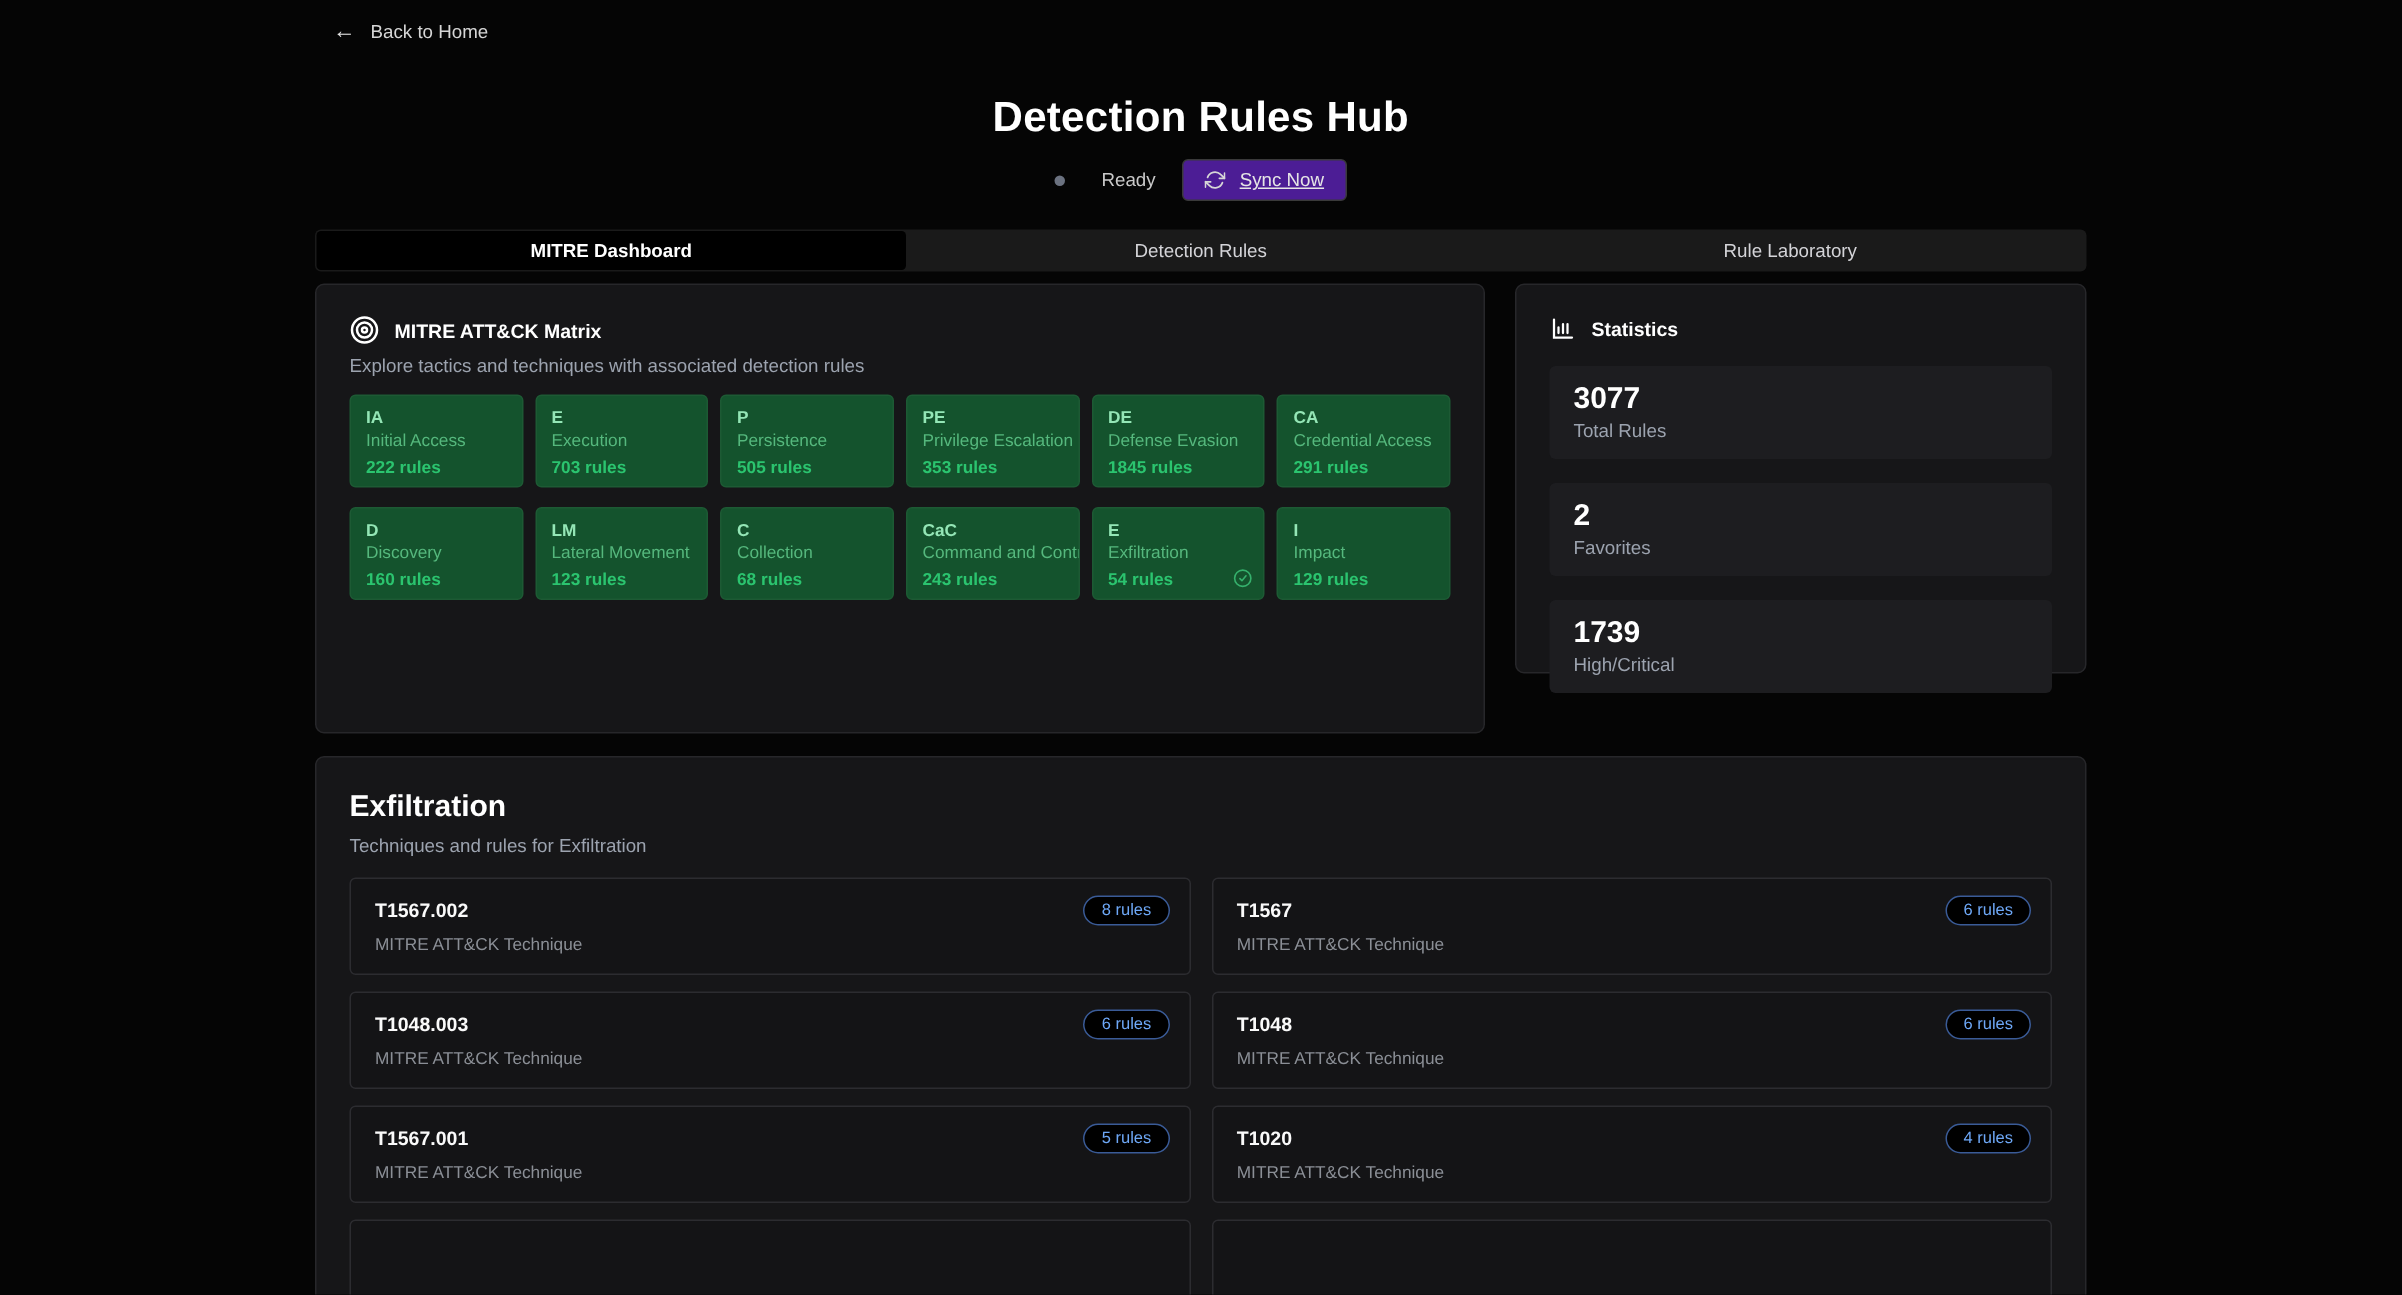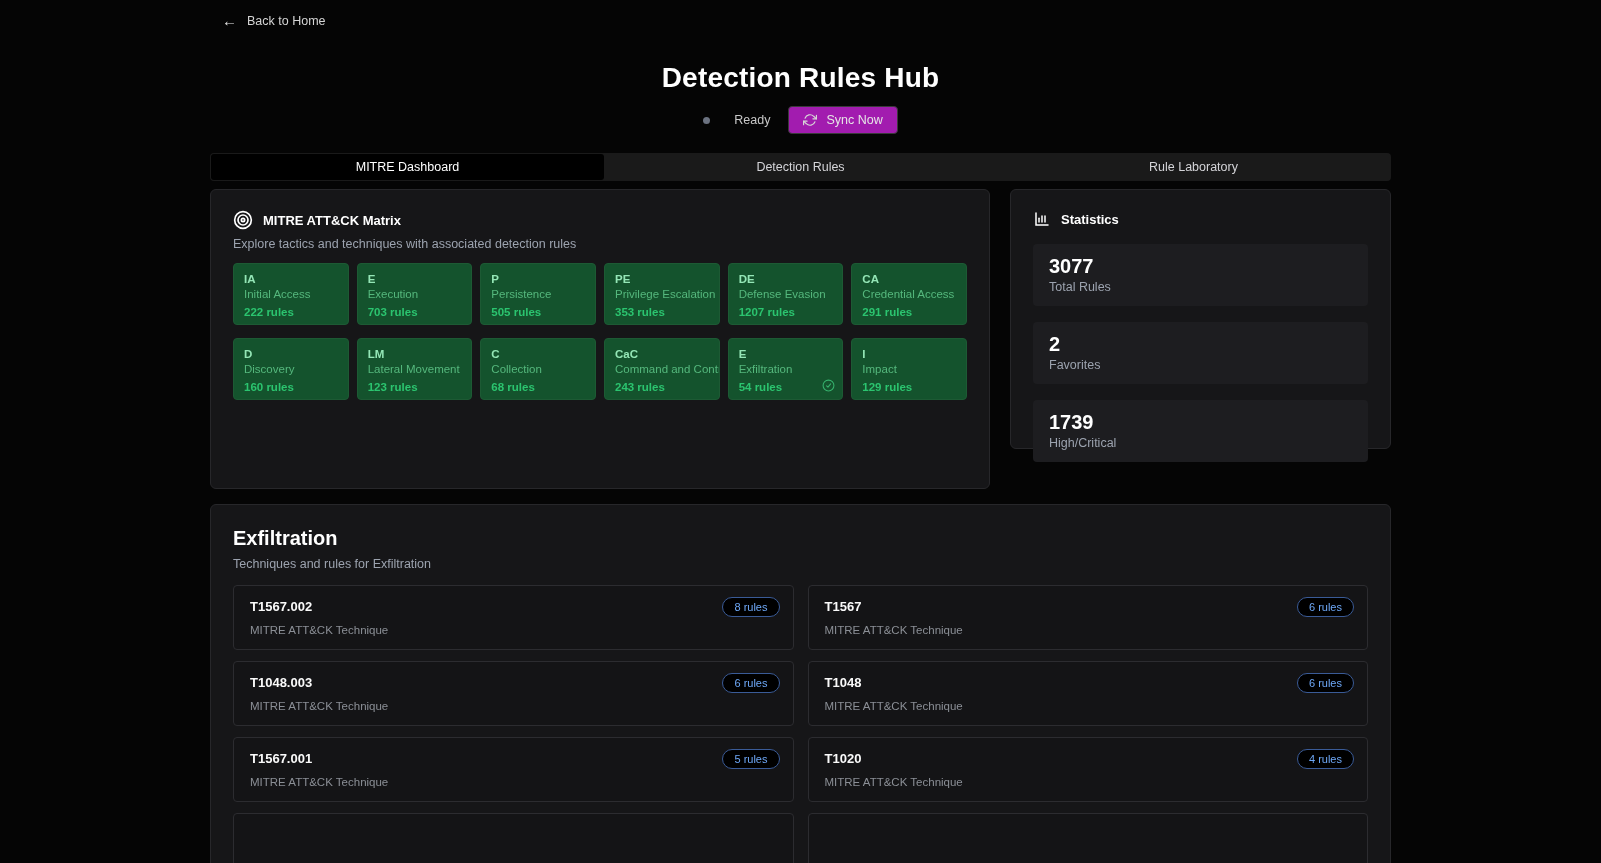--- a/index.html
+++ b/index.html
@@ -12,26 +12,26 @@
   .back-arrow { font-size:15px; line-height:1; color:#e5e5e5; }
 
   .hero-title { text-align:center; font-size:28px; font-weight:700; color:#ffffff;
     margin-top:32px; letter-spacing:.2px; }
   .hero-sub { text-align:center; font-size:15px; color:#9ca3af; margin-top:6px; }
 
   .status-row { display:flex; justify-content:center; align-items:center; gap:18px; margin-top:12px; }
   .status { display:flex; align-items:center; gap:24px; font-size:12.5px; color:#c9c9c9; height:28px; }
   .status-dot { width:7px; height:7px; border-radius:50%; background:#6b7280; }
   .sync-btn { display:flex; align-items:center; gap:9px; font-size:12.5px; color:#e5e5e5;
-    background:#a21caf; border:1px solid #3a3a3a; border-radius:4px; padding:1px 14px; height:28px; cursor:pointer; }
+    background:#4c1d95; border:1px solid #3a3a3a; border-radius:4px; padding:1px 14px; height:28px; cursor:pointer;text-decoration:underline; }
 
   .tab-bar { display:flex; margin-top:19px; background:#1a1a1a; border-radius:4px; height:28px; padding:1px; }
   .tab { flex:1; display:flex; align-items:center; justify-content:center; font-size:12.5px;
     color:#d4d4d8; border-radius:3px; cursor:pointer; }
-  .tab.active { background:#000000; color:#ffffff; }
+  .tab.active { background:#000000; color:#ffffff;font-weight:bold; }
 
   .main-grid { display:flex; gap:20px; margin-top:8px; }
   .card { background:#161618; border:1px solid #27272a; border-radius:6px; }
   .matrix-card { width:780px; height:300px; padding:20px 22px; }
   .stats-card { flex:1; height:260px; padding:20px 22px; }
   .card-head { display:flex; align-items:center; gap:10px; }
   .card-title { font-size:13px; font-weight:700; color:#ffffff; }
   .card-sub { font-size:12.5px; color:#9ca3af; margin-top:7px; }
 
   .tile-grid { display:grid; grid-template-columns:repeat(6,1fr); column-gap:8px; row-gap:13px; margin-top:12px; }
@@ -136,21 +136,21 @@
         </div>
           <div class="tile">
           <div class="tile-abbr">PE</div>
           <div class="tile-name">Privilege Escalation</div>
           <div class="tile-rules">353 rules</div>
 
         </div>
           <div class="tile">
           <div class="tile-abbr">DE</div>
           <div class="tile-name">Defense Evasion</div>
-          <div class="tile-rules">1207 rules</div>
+          <div class="tile-rules">1845 rules</div>
 
         </div>
           <div class="tile">
           <div class="tile-abbr">CA</div>
           <div class="tile-name">Credential Access</div>
           <div class="tile-rules">291 rules</div>
 
         </div>
           <div class="tile">
           <div class="tile-abbr">D</div>

